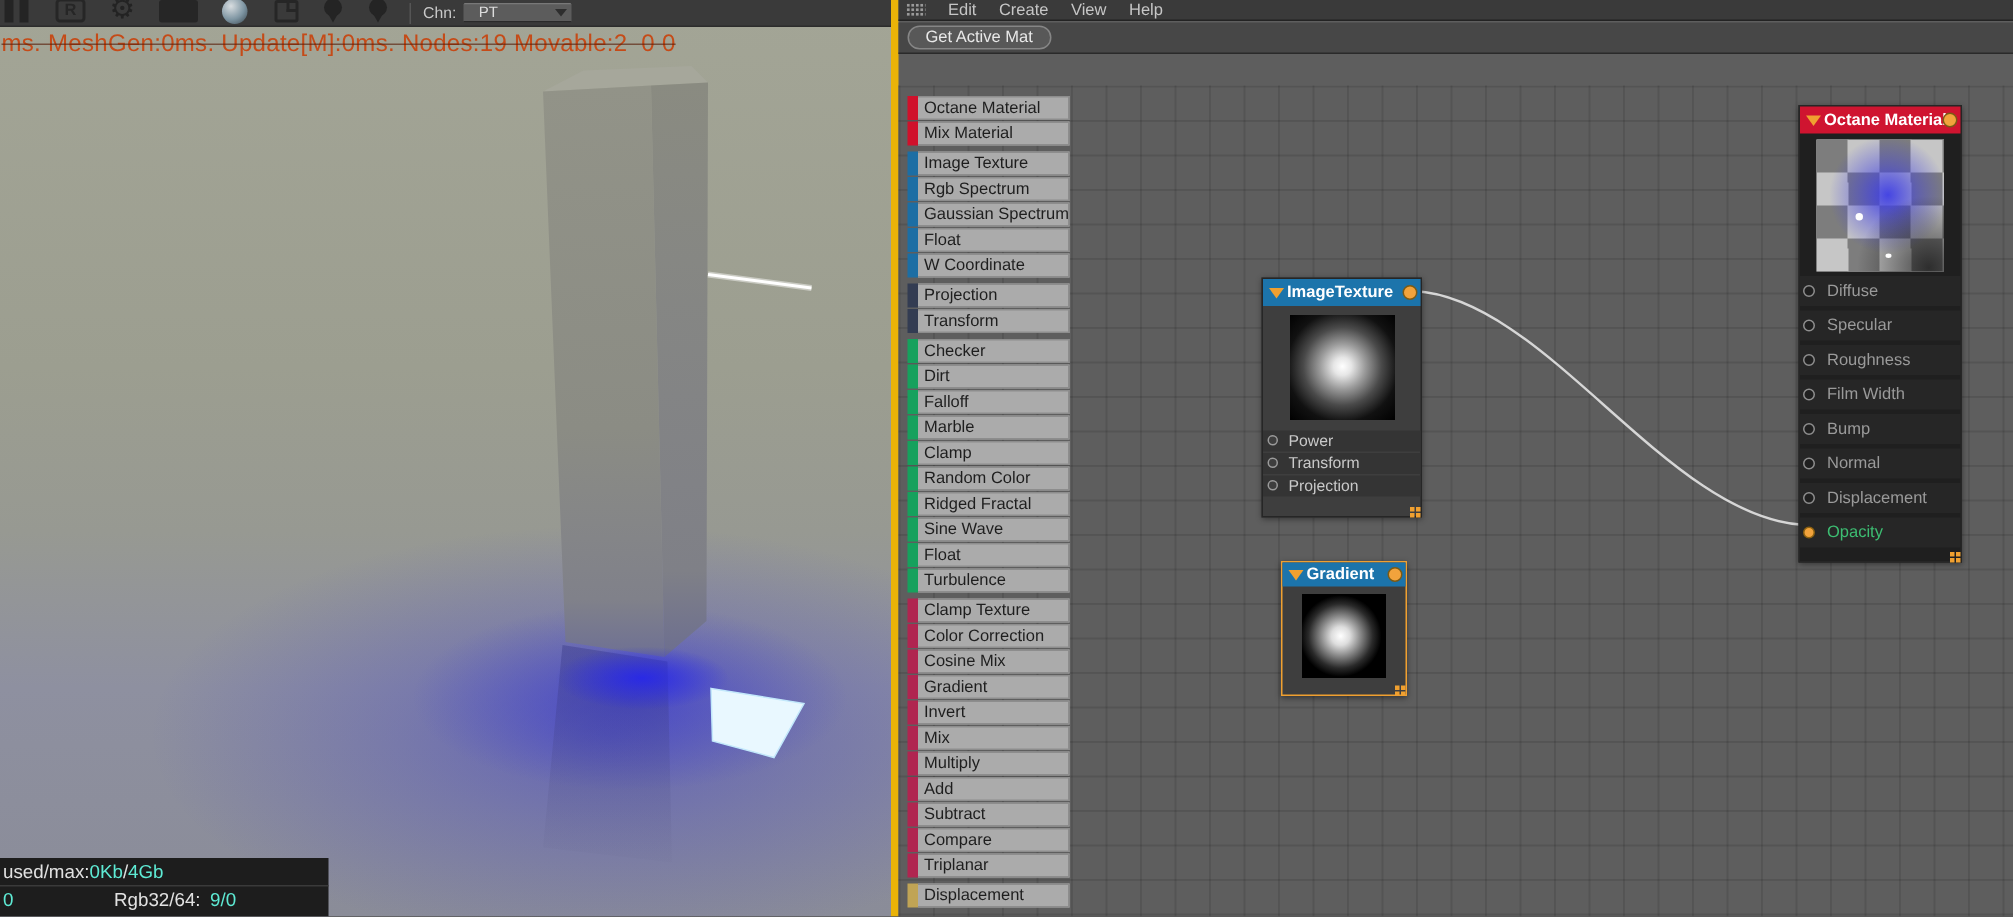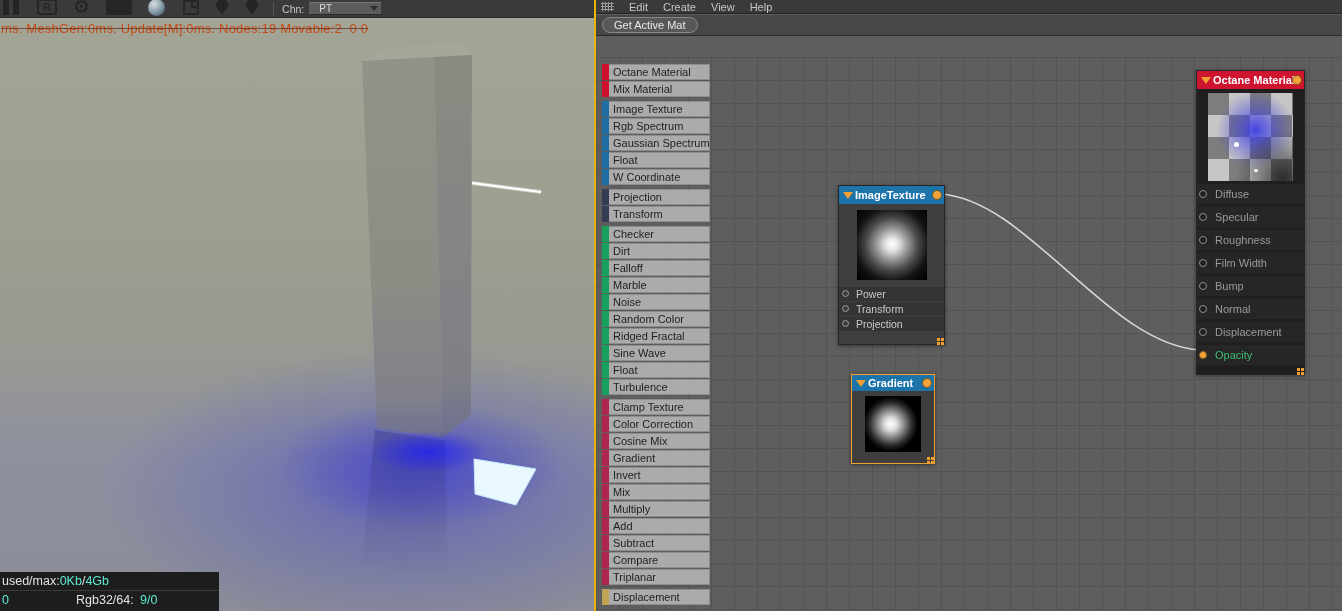--- a/index.html
+++ b/index.html
@@ -25,35 +25,35 @@
   .pin { position:relative; width:14px; height:16px; margin-left:16px; }
   .pin .c { position:absolute; left:1px; top:0; width:12px; height:12px; border-radius:50%; background:#242424; }
   .pin .t { position:absolute; left:3px; top:9px; width:0; height:0; border-left:4px solid transparent; border-right:4px solid transparent; border-top:7px solid #242424; }
   .vp-sep { width:1px; height:14px; background:#555; margin-left:14px; }
   #chn-label { color:#c9c9c9; font-size:10.5px; margin-left:8px; }
   #chn-dropdown { width:72px; height:13px; background:#5c5c5c; border-top:1px solid #787878; border-bottom:1px solid #2a2a2a;
     margin-left:5px; color:#dcdcdc; font-size:10px; line-height:12px; padding-left:10px; position:relative; border-radius:1px; }
   #chn-dropdown .chev { position:absolute; right:3px; top:3px; width:0; height:0;
     border-left:4px solid transparent; border-right:4px solid transparent; border-top:5px solid #2e2e2e; }
 
-  #vp-status { position:absolute; left:1px; top:21px; z-index:4; font-size:13px; color:#c54b18;
+  #vp-status { position:absolute; left:1px; top:21px; z-index:4; font-size:16px; color:#c54b18;
     text-decoration:line-through; text-decoration-color:rgba(90,30,10,0.65); white-space:pre; letter-spacing:0.2px;text-align:right; }
 
   #vp-svg { position:absolute; left:0; top:0; z-index:1; }
 
   #mem-panel { position:absolute; left:0; top:572px; width:219px; height:39px; background:#1d1d1d; z-index:6; font-size:12.5px; }
   #mem-row1 { height:19px; border-bottom:1px solid #3a3a3a; color:#e2e2e2; line-height:18px; padding-left:2px; }
   #mem-row2 { height:20px; color:#e2e2e2; line-height:19px; position:relative; }
   .teal { color:#5eead4; }
   #mem-row2 .r2label { position:absolute; left:76px; }
   #mem-row2 .r2val { position:absolute; left:140px; }
   #mem-row2 .r2left { position:absolute; left:2px; }
 
   
-  #node-editor { position:absolute; left:594px; top:0; width:748px; height:611px; background:#5e5e5e; border-left:2px solid #eab308; }
+  #node-editor { position:absolute; left:594px; top:0; width:748px; height:611px; background:#5e5e5e; border-left:5px solid #eab308; }
   #ne-menubar { position:absolute; left:0; top:0; width:748px; height:14px; background:#3a3a3a; border-bottom:1px solid #232323;
     display:flex; align-items:center; color:#c6c6c6; font-size:11px; }
   .grip { width:13px; height:9px; margin-left:5px;
     background-image:radial-gradient(#9a9a9a 1px, transparent 1.1px); background-size:3px 3px; }
   .menu-item { margin-left:15px; }
   #ne-toolbar { position:absolute; left:0; top:15px; width:748px; height:21px; background:#474747; border-bottom:1px solid #2a2a2a;
     display:flex; align-items:center; }
   #get-active-mat { margin-left:6px; height:16px; padding:0 11px; border-radius:9px; background:#585858;
     border:1px solid #868686; color:#e9e9e9; font-size:11px; line-height:14px; }
   #ne-tabs { position:absolute; left:0; top:37px; width:748px; height:20px; background:#272727; display:flex; align-items:center; }
@@ -288,21 +288,21 @@
             <div class="nl-item">
               <span class="nl-swatch" style="background: rgb(22, 161, 93);"></span>
               <span class="nl-label">Falloff</span>
             </div>
             <div class="nl-item">
               <span class="nl-swatch" style="background: rgb(22, 161, 93);"></span>
               <span class="nl-label">Marble</span>
             </div>
             <div class="nl-item">
               <span class="nl-swatch" style="background: rgb(22, 161, 93);"></span>
-              <span class="nl-label">Noise</span>
+              <span class="nl-label">Clamp</span>
             </div>
             <div class="nl-item">
               <span class="nl-swatch" style="background: rgb(22, 161, 93);"></span>
               <span class="nl-label">Random Color</span>
             </div>
             <div class="nl-item">
               <span class="nl-swatch" style="background: rgb(22, 161, 93);"></span>
               <span class="nl-label">Ridged Fractal</span>
             </div>
             <div class="nl-item">

